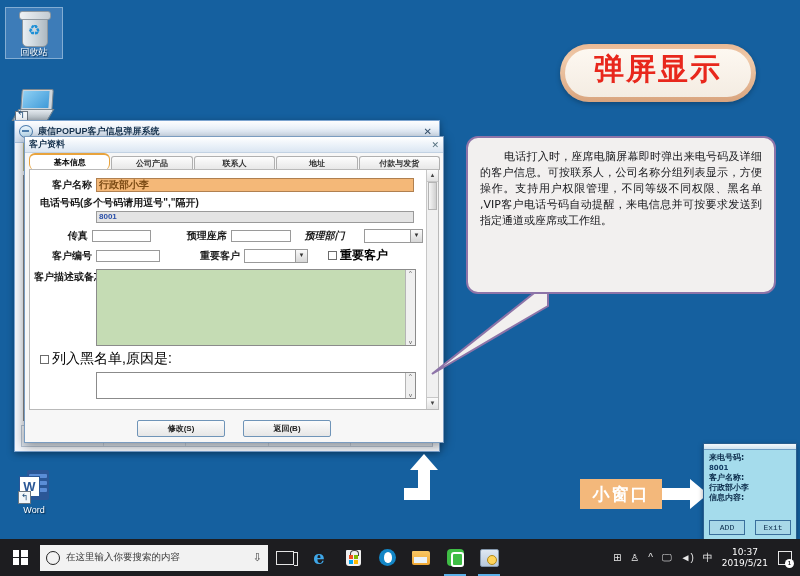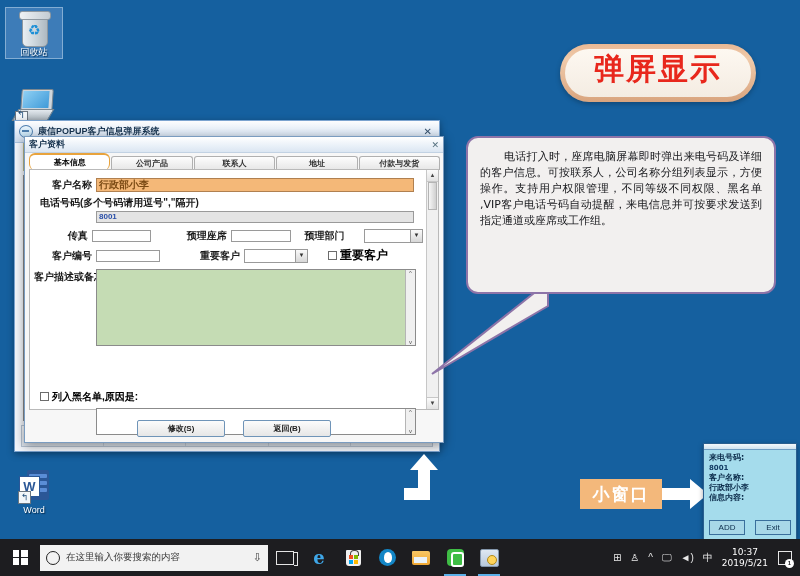--- a/index.html
+++ b/index.html
@@ -102,21 +102,21 @@
   .olabel{position:absolute;background:#f3b87b;color:#fff;font-size:17px;font-weight:bold;display:flex;align-items:center;justify-content:center;letter-spacing:2px;font-family:"DejaVu Sans","Liberation Sans",sans-serif;}
   #lbl-big{left:437px;top:479px;width:82px;height:30px;}
   #lbl-small{left:580px;top:479px;width:82px;height:30px;}
 
   
   #mini{position:absolute;left:703px;top:443px;width:92px;height:95px;background:#a5dcec;border:1px solid #2a5f8f;box-shadow:0 2px 5px rgba(0,0,0,.35);}
   #mini .mtop{height:5px;background:linear-gradient(180deg,#f4f8fb,#cfe3f0);border-bottom:1px solid #6e9dc3;}
   #mini .mbody{padding:3px 5px;font-size:8px;font-weight:bold;color:#0b2b4a;line-height:10px;font-family:"DejaVu Sans","Liberation Sans",sans-serif;}
   #mini .num{color:#123b63;font-size:7px;font-weight:bold;}
   #mini .mbtns{position:absolute;left:0;right:0;bottom:4px;display:flex;justify-content:space-around;}
-  #mini .mbtn{width:34px;height:13px;background:#a8d8e8;border:1px solid #3a6f9c;font-size:8px;color:#0b2b4a;display:flex;align-items:center;justify-content:center;}
+  #mini .mbtn{width:34px;height:13px;background:#a8d8e8;border:1px solid #3a6f9c;font-size:8px;color:#0b2b4a;display:flex;align-items:center;justify-content:center;font-family:Liberation Mono, monospace;}
 
   
   #taskbar{position:absolute;left:0;bottom:0;width:800px;height:37px;background:#1d1d20;display:flex;align-items:center;}
   #startbtn{width:40px;height:37px;display:flex;align-items:center;justify-content:center;}
   .winlogo{width:15px;height:15px;display:grid;grid-template-columns:1fr 1fr;grid-template-rows:1fr 1fr;gap:1.6px;}
   .winlogo i{background:#fff;display:block;}
   #searchbox{width:216px;height:26px;background:#f2f2f2;display:flex;align-items:center;padding:0 6px;gap:6px;}
   #searchbox .circ{width:12px;height:12px;border:1.6px solid #222;border-radius:50%;}
   #searchbox .ph{font-size:9.5px;color:#3a3a3a;flex:1;font-family:"DejaVu Sans","Liberation Sans",sans-serif;}
   #searchbox .mic{font-size:11px;color:#444;}
@@ -261,21 +261,21 @@
         <div class="row">
           <div style="width:62px;"></div>
           <div class="inp gray" style="width:318px;">8001</div>
         </div>
 
         <div class="row" style="margin-top:6px;">
           <div class="lab" style="width:58px;margin-right:4px;">传真</div>
           <div class="inp" style="width:64px;"></div>
           <div class="lab" style="width:62px;margin:0 4px 0 18px;">预理座席</div>
           <div class="inp" style="width:64px;"></div>
-          <div class="lab" style="width:auto;margin:0 19px 0 14px;">预理部门</div>
+          <div class="lab" style="width:auto;margin:0 19px 0 14px;font-style:italic;">预理部门</div>
           <div class="combo" style="width:62px;">
             <span></span>
             <span class="arw">▼</span>
           </div>
         </div>
 
         <div class="row" style="margin-top:4px;">
           <div class="lab" style="width:58px;margin-right:4px;">客户编号</div>
           <div class="inp" style="width:64px;"></div>
           <div class="lab" style="width:62px;margin:0 4px 0 18px;">重要客户</div>
@@ -290,21 +290,21 @@
 
         <div class="row" style="margin-top:5px;align-items:flex-start;">
           <div class="lab" style="width:58px;margin-right:4px;padding-top:1px;">客户描述或备忘</div>
           <div class="memo" style="width:318px;height:75px;">
             <span></span>
             <div class="mbar">^<span class="d">v</span></div>
           </div>
         </div>
 
         <div class="row" style="margin-top:4px;">
-          <div style="margin-left:6px;font-size:10px;font-weight:bold;margin-top:40px;">
+          <div style="margin-left:6px;font-size:14px;font-weight:normal;">
             <span class="chk"></span><span>列入黑名单,原因是:</span>
           </div>
         </div>
 
         <div class="row" style="margin-top:3px;">
           <div style="width:62px;"></div>
           <div class="whitebox" style="width:318px;height:25px;">
             <span></span>
             <div class="mbar">^<span class="d">v</span></div>
           </div>

